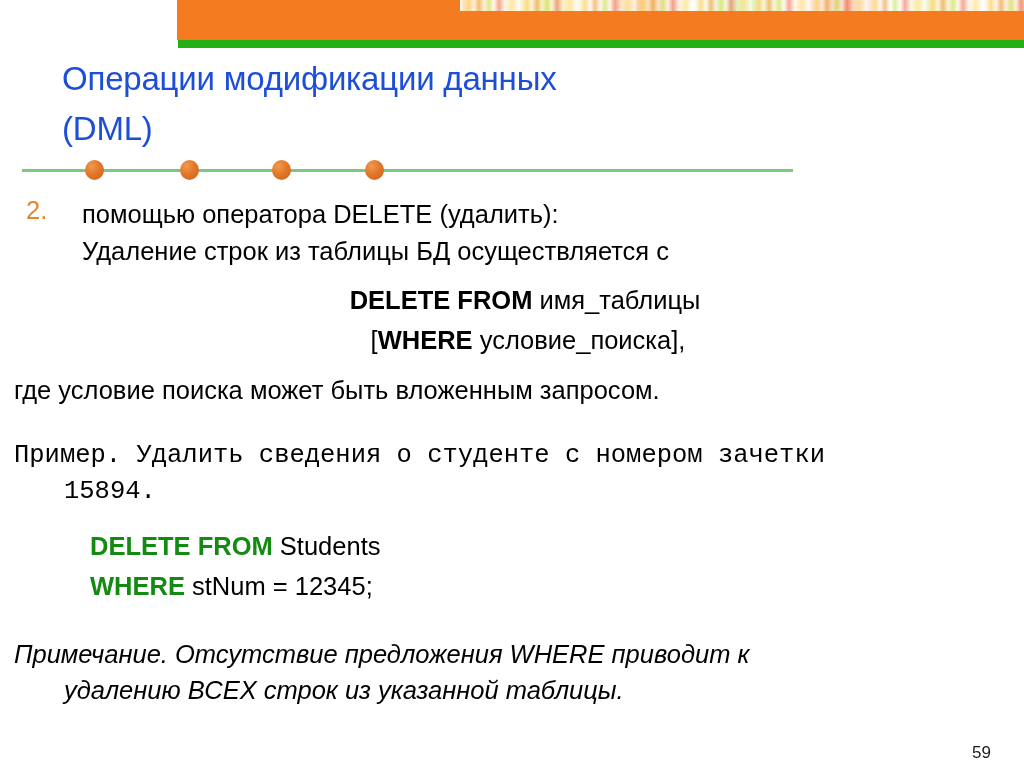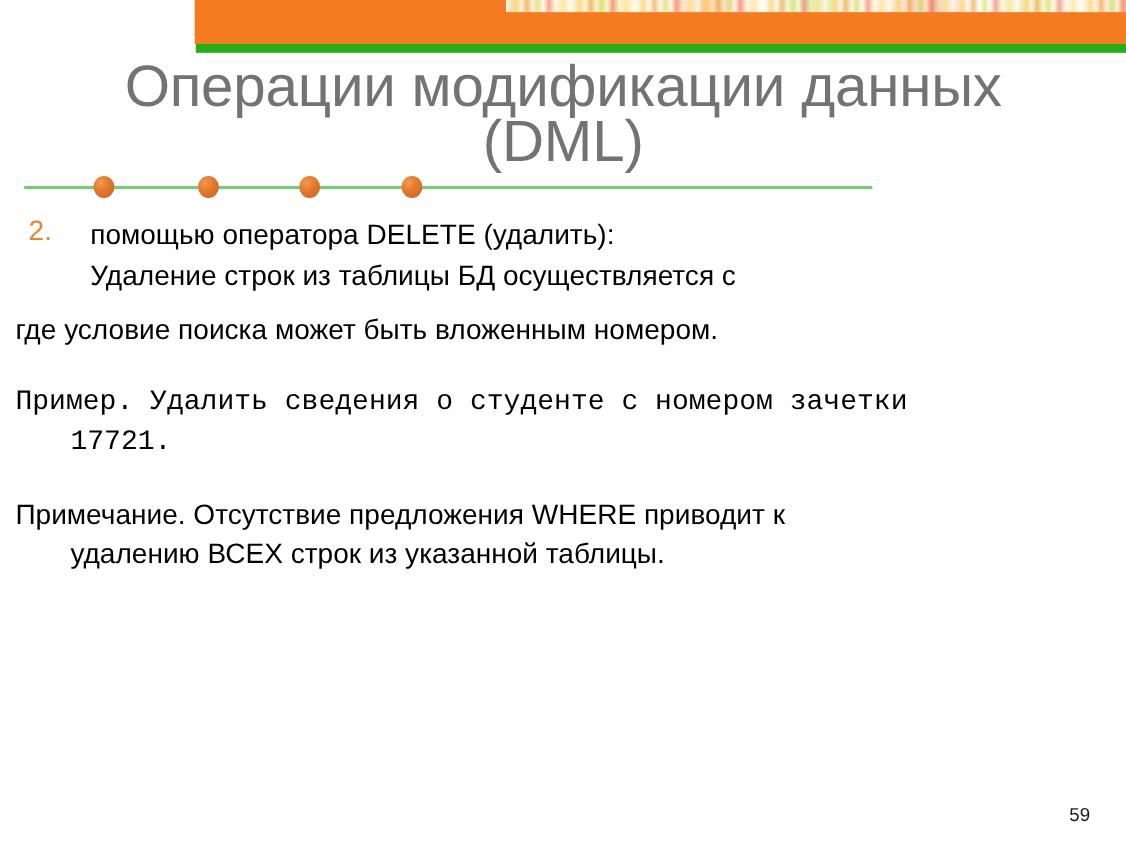--- a/index.html
+++ b/index.html
@@ -57,24 +57,24 @@
     height: 8px;
     background: #22B014;
   }
 
   
   .title {
     position: absolute;
     left: 62px;
     top: 54px;
     width: 900px;
-    text-align: center;
-    font-size: 53px;
+    text-align: left;
+    font-size: 33px;
     line-height: 50px;
-    color: #737373;
+    color: #1d4ed8;
     letter-spacing: -0.2px;
   }
 
   
   .divider {
     position: absolute;
     left: 22px;
     top: 169px;
     width: 771px;
     height: 3px;
@@ -141,28 +141,29 @@
   .code {
     margin: 16px 14px 0 14px;
     padding-left: 76px;
     line-height: 40px;
   }
   .kw { color: #138A12; font-weight: bold; }
 
   .note {
     margin: 30px 14px 0 14px;
     line-height: 36px;
+    font-style: italic;
   }
   .note .cont { padding-left: 50px; }
 
   
   .page-num {
     position: absolute;
     right: 33px;
-    bottom: 16px;
+    bottom: 4px;
     font-size: 17px;
     color: #1a1a1a;
   }
 </style>
 </head>
 <body>
 
 <div id="slide">
 
   <div class="banner">
@@ -183,28 +184,36 @@
   </div>
 
   <div class="body-area">
 
     <div class="numbered">
       <span class="num-marker">2.</span>
       <div class="line">помощью оператора DELETE (удалить):</div>
       <div class="line">Удаление строк из таблицы БД осуществляется с</div>
     </div>
 
-
-    <div class="para">где условие поиска может быть вложенным номером.</div>
+    <div class="syntax">
+      <div><b>DELETE FROM</b><span> имя_таблицы</span></div>
+      <div class="row2"><span>[</span><b>WHERE</b><span> условие_поиска],</span></div>
+    </div>
+
+    <div class="para">где условие поиска может быть вложенным запросом.</div>
 
     <div class="example">
       <div>Пример. Удалить сведения о студенте с номером зачетки</div>
-      <div class="cont">17721.</div>
-    </div>
-
+      <div class="cont">15894.</div>
+    </div>
+
+    <div class="code">
+      <div><span class="kw">DELETE FROM</span><span> Students</span></div>
+      <div><span class="kw">WHERE</span><span> stNum = 12345;</span></div>
+    </div>
 
     <div class="note">
       <div>Примечание. Отсутствие предложения WHERE приводит к</div>
       <div class="cont">удалению ВСЕХ строк из указанной таблицы.</div>
     </div>
 
   </div>
 
   <div class="page-num">59</div>
 

